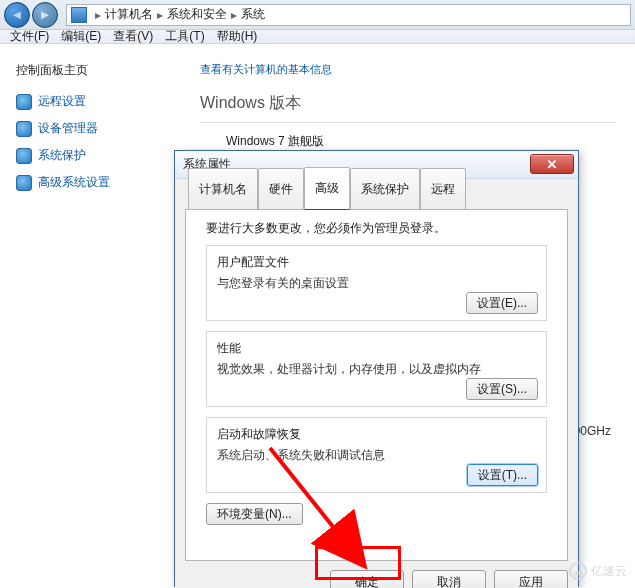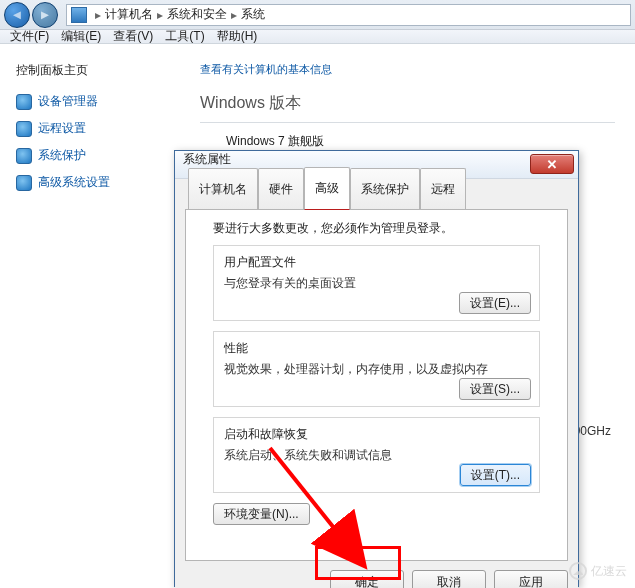--- a/index.html
+++ b/index.html
@@ -26,29 +26,29 @@
 .side-link span{color:#0b57a4}
 .main-pane{flex:1;padding:18px 20px;position:relative}
 .main-title{color:#0b57a4;font-size:11px;margin-bottom:16px}
 .sect-label{color:#555;font-size:16px;margin-bottom:8px}
 .sect-sep{height:1px;background:#d8dde2;margin-bottom:10px}
 .indent-line{color:#222;margin-left:26px;margin-bottom:4px}
 .cpu-ghz{position:absolute;right:24px;top:380px;color:#333}
 
 
 .dialog{position:absolute;left:174px;top:150px;width:405px;height:437px;background:#f0f0f0;border:1px solid #3f6a9b;box-shadow:2px 2px 8px rgba(0,0,0,.25)}
-.dlg-title{height:28px;background:linear-gradient(#fafcff,#e3ecf6);display:flex;align-items:flex-start;padding:0 8px;color:#1a1a1a;position:relative;border-bottom:1px solid #cfd7e1}
+.dlg-title{height:28px;background:linear-gradient(#fafcff,#e3ecf6);display:flex;align-items:center;padding:0 8px;color:#1a1a1a;position:relative;border-bottom:1px solid #cfd7e1}
 .dlg-close{position:absolute;right:4px;top:3px;width:44px;height:20px;background:linear-gradient(#e48079,#c23b2e);border:1px solid #8f241b;border-radius:3px;color:#fff;display:flex;align-items:center;justify-content:center;font-weight:bold;font-size:13px;box-shadow:inset 0 1px 0 rgba(255,255,255,.4)}
 .dlg-body{padding:6px 10px 0 10px}
 
 
 .tabstrip{display:flex;height:24px;align-items:flex-end;padding-left:3px}
 .tab{padding:12px 10px;background:linear-gradient(#fbfbfb,#ececec);border:1px solid #b5b5b5;border-bottom:none;margin-right:0px;border-radius:2px 2px 0 0;color:#222;position:relative;top:1px}
 .tab.active{background:#fff;z-index:2;top:1px;border-bottom:1px solid #b91c1c}
-.tabpanel{background:#fff;border:1px solid #b5b5b5;height:352px;padding:10px 27px;position:relative}
+.tabpanel{background:#fff;border:1px solid #b5b5b5;height:352px;padding:10px 20px;position:relative}
 .tip-line{color:#222;margin-bottom:8px}
 
 .group{border:1px solid #d6d6d6;padding:8px 10px 8px 10px;margin-bottom:10px;position:relative}
 .group .g-title{color:#222;margin-bottom:4px}
 .group .g-text{color:#333}
 .g-btn{position:absolute;right:8px;bottom:6px;height:22px;padding:0 10px;background:linear-gradient(#fbfbfb,#e7e7e7);border:1px solid #9a9a9a;border-radius:3px;color:#222;display:flex;align-items:center}
 .g-btn.hl{border:1px solid #2b86d6;box-shadow:0 0 0 1px rgba(80,160,230,.5);background:linear-gradient(#eaf3fd,#d6e8fb)}
 .group.med{height:76px}
 
 .env-row{display:flex;justify-content:flex-start;margin-top:4px}
@@ -88,25 +88,25 @@
   <div class="menu-item">查看(V)</div>
   <div class="menu-item">工具(T)</div>
   <div class="menu-item">帮助(H)</div>
 </div>
 
 <div class="content">
   <div class="left-pane">
     <div class="cp-home">控制面板主页</div>
     <div class="side-link">
         <div class="ic"></div>
-        <span>设备管理器</span>
+        <span>远程设置</span>
       </div>
     <div class="side-link">
         <div class="ic"></div>
-        <span>远程设置</span>
+        <span>设备管理器</span>
       </div>
     <div class="side-link">
         <div class="ic"></div>
         <span>系统保护</span>
       </div>
     <div class="side-link">
         <div class="ic"></div>
         <span>高级系统设置</span>
       </div>
   </div>

